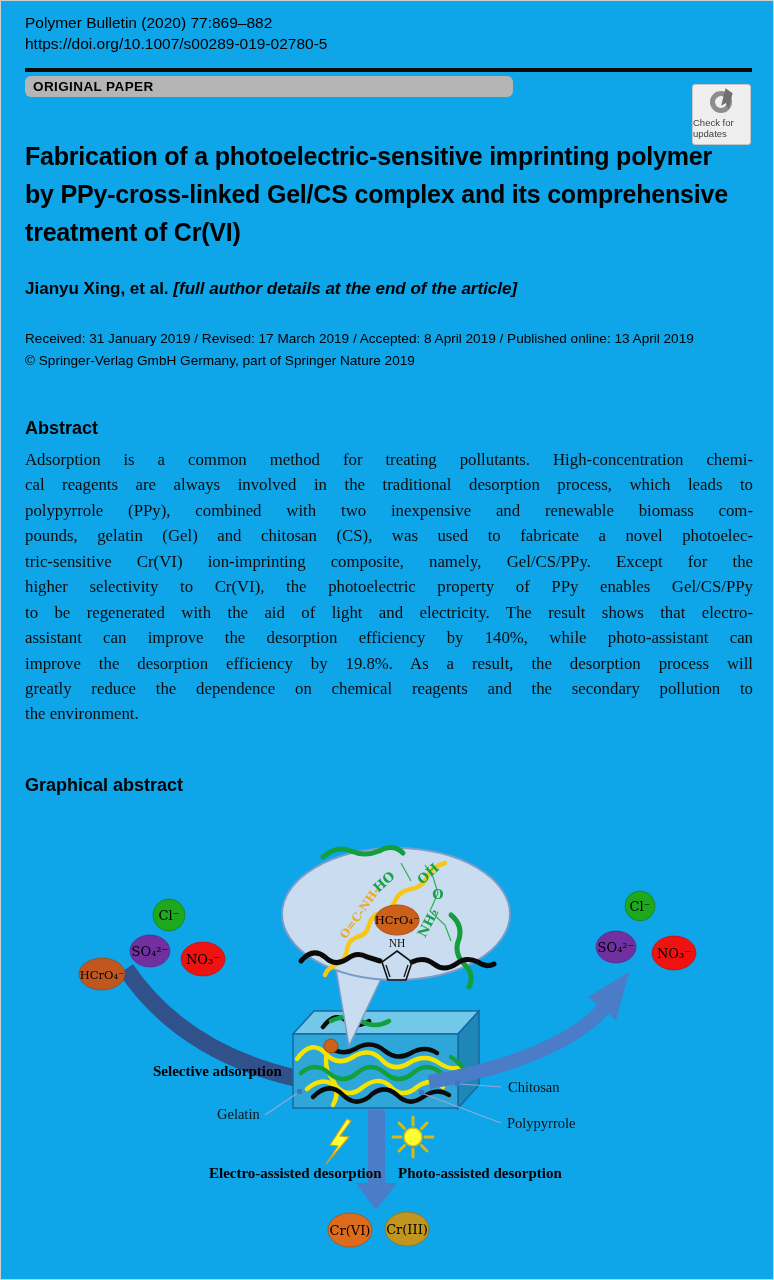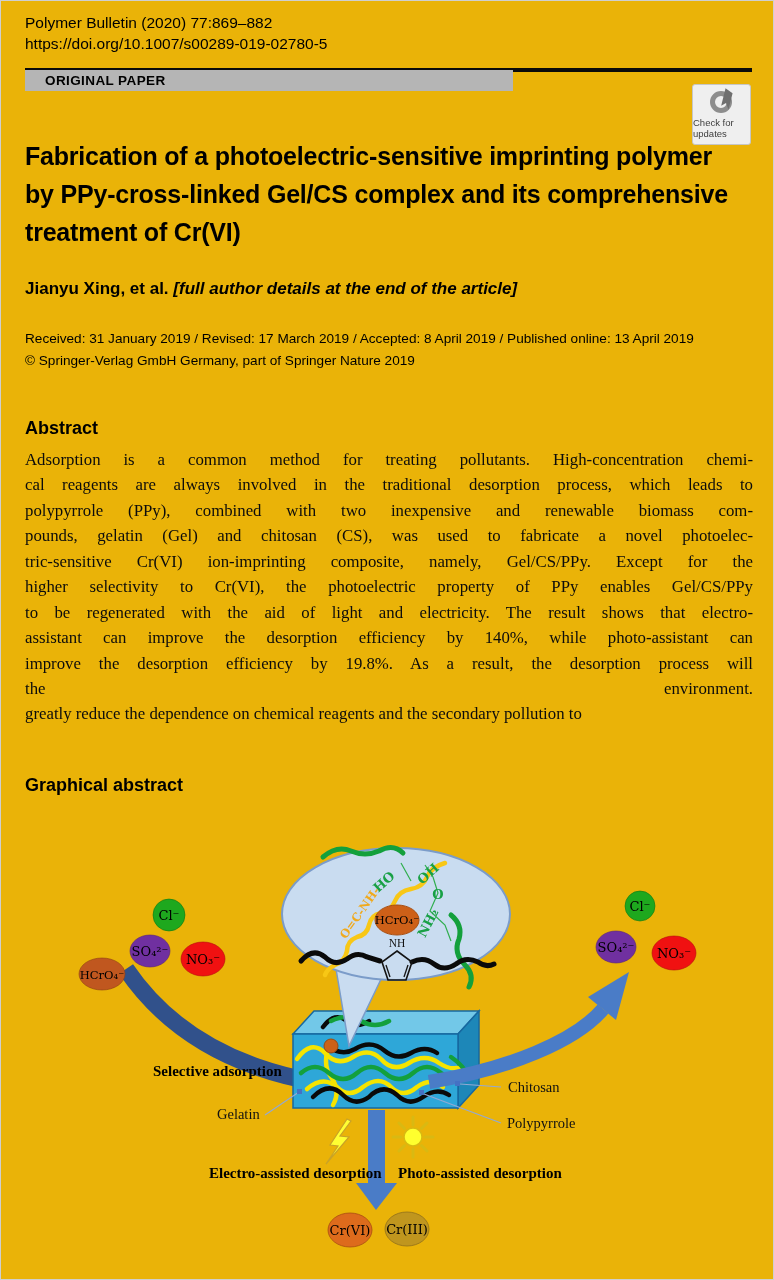--- a/index.html
+++ b/index.html
@@ -1,27 +1,27 @@
 <!DOCTYPE html>
 <html><head>
 <meta charset="utf-8">
 <style>
   html,body { margin:0; padding:0; background:#ffffff; }
   .page {
-    position:relative; width:774px; height:1280px; background:#eab308;
+    position:relative; width:774px; height:1280px; background:#0ea5e9;
     border:1px solid #cfcfcf; box-sizing:border-box; overflow:hidden;
     font-family:"Liberation Sans", sans-serif; color:#000;
   }
   .journal-line { position:absolute; left:24px; top:13px; font-size:15.5px; }
   .doi-line     { position:absolute; left:24px; top:34px; font-size:15.5px; }
   .header-rule  { position:absolute; left:24px; top:67px; width:727px; height:4px; background:#0a0a0a; }
   .section-bar  {
-    position:absolute; left:24px; top:69px; width:488px; height:21px;
+    position:absolute; left:24px; top:75px; width:488px; height:21px;
     background:#b5b5b5; font-size:13.5px; font-weight:bold; letter-spacing:0.4px;
-    line-height:21px; padding-left:20px; box-sizing:border-box;
+    line-height:21px; padding-left:8px; box-sizing:border-box;border-radius:6px;
   }
   .badge {
     position:absolute; left:691px; top:83px; width:57px; height:59px;
     background:#efefef; border:1px solid #c6c6c6; border-radius:3px;
     cursor:pointer;
   }
   .badge svg { display:block; margin:3px auto 0 auto; }
   .badge-text { font-size:9.5px; line-height:10.5px; color:#3d3d3d; }
   .article-title {
     position:absolute; left:24px; top:136px; width:730px;
@@ -86,22 +86,22 @@
   <div class="abstract-body">
       <div class="abs-line">Adsorption is a common method for treating pollutants. High-concentration chemi-</div>
       <div class="abs-line">cal reagents are always involved in the traditional desorption process, which leads to</div>
       <div class="abs-line">polypyrrole (PPy), combined with two inexpensive and renewable biomass com-</div>
       <div class="abs-line">pounds, gelatin (Gel) and chitosan (CS), was used to fabricate a novel photoelec-</div>
       <div class="abs-line">tric-sensitive Cr(VI) ion-imprinting composite, namely, Gel/CS/PPy. Except for the</div>
       <div class="abs-line">higher selectivity to Cr(VI), the photoelectric property of PPy enables Gel/CS/PPy</div>
       <div class="abs-line">to be regenerated with the aid of light and electricity. The result shows that electro-</div>
       <div class="abs-line">assistant can improve the desorption efficiency by 140%, while photo-assistant can</div>
       <div class="abs-line">improve the desorption efficiency by 19.8%. As a result, the desorption process will</div>
+      <div class="abs-line">greatly reduce the dependence on chemical reagents and the secondary pollution to</div>
       <div class="abs-line">the environment.</div>
-      <div class="abs-line">greatly reduce the dependence on chemical reagents and the secondary pollution to</div>
     </div>
 
   <h2 class="graphical-heading" style="margin:0;">Graphical abstract</h2>
 
   <div class="figure-wrap">
   <svg width="710" height="452" viewBox="0 0 710 452">
 
     <path d="M 95,150 C 158,243 278,280 402,264" fill="none" stroke="#31518b" stroke-width="17"></path>
 
     <g>

